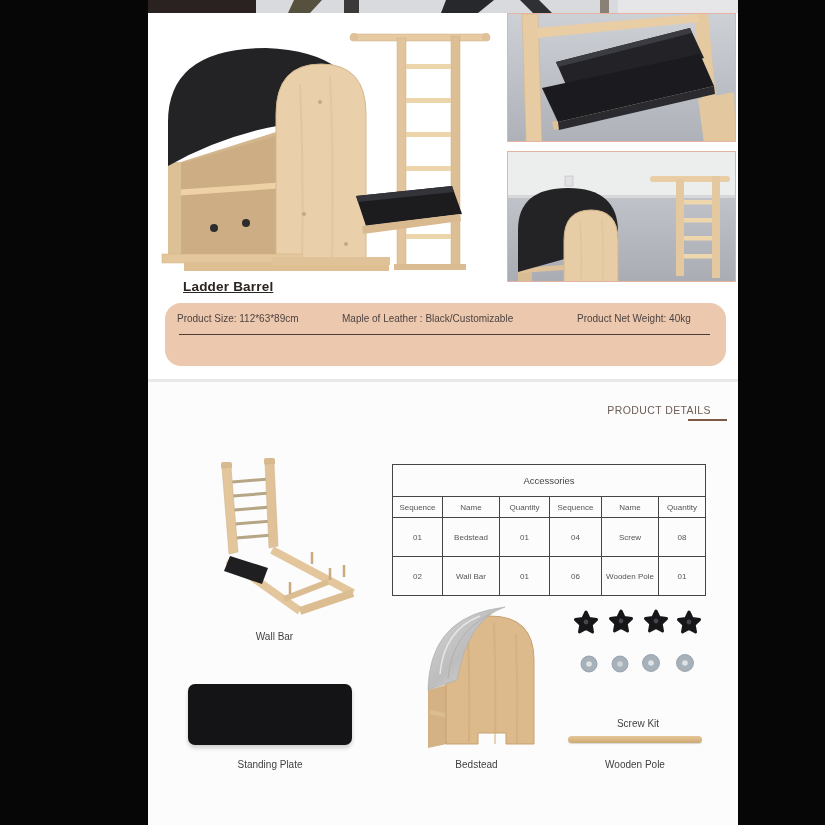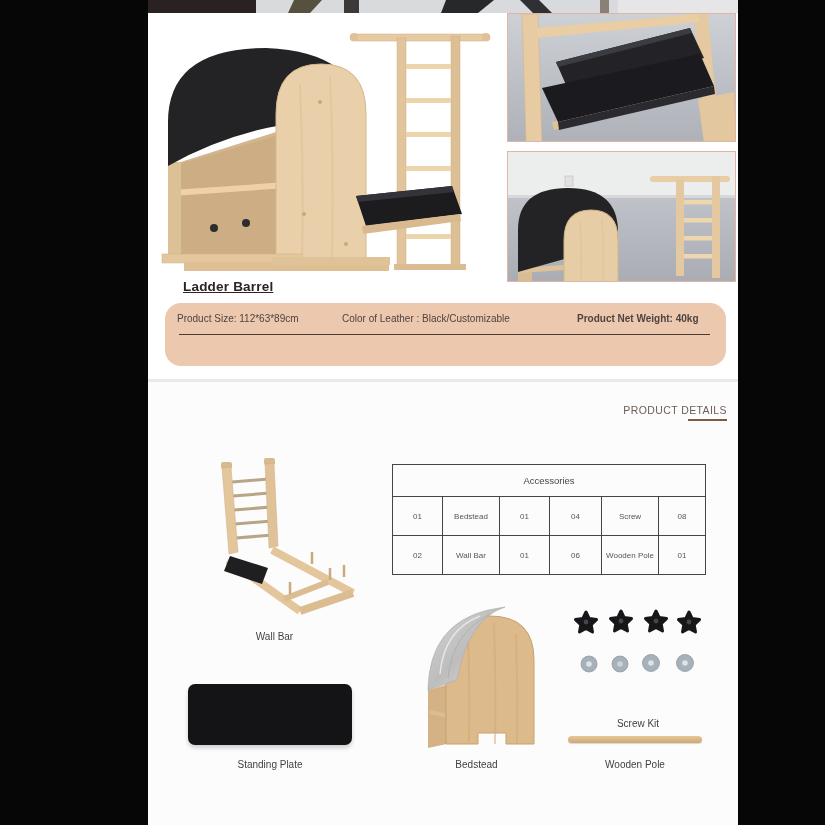--- a/index.html
+++ b/index.html
@@ -19,21 +19,21 @@
   .side-photo{position:absolute;left:507px;width:229px;border:1px solid var(--photo-border);overflow:hidden;background:#b9bcc2;}
   .photo1{top:13px;height:129px;}
   .photo2{top:151px;height:131px;}
   .product-title{position:absolute;left:183px;top:279px;font-size:13.5px;font-weight:bold;color:var(--title-text);letter-spacing:.2px;text-decoration:underline;}
   .spec-panel{position:absolute;left:165px;top:303px;width:561px;height:63px;background:var(--spec-panel-bg);border-radius:16px;}
   .spec-row{position:absolute;left:0;width:100%;display:flex;font-size:10px;color:var(--spec-text);}
   .spec-row.r1{top:10px;}
   .spec-row.r2{top:40px;}
   .spec-cell1{padding-left:12px;width:177px;}
   .spec-cell2{width:235px;}
-  .spec-cell3{flex:1;font-weight:bold;}
+  .spec-cell3{flex:1;}
   .spec-sep{position:absolute;left:14px;right:16px;top:31px;height:1px;background:var(--spec-divider);}
   .section-divider{position:absolute;left:148px;top:379px;width:590px;height:3px;background:#e9e9ea;}
   .lower{position:absolute;left:148px;top:382px;width:590px;height:443px;background:var(--lower-bg);}
   .details-heading{position:absolute;left:560px;top:404px;width:167px;text-align:right;font-size:10.5px;color:var(--details-heading);letter-spacing:.4px;}
   .details-underline{position:absolute;left:688px;top:419px;width:39px;height:2px;background:var(--details-underline);}
   table.acc{position:absolute;left:392px;top:464px;width:313px;border-collapse:collapse;table-layout:fixed;background:var(--lower-bg);}
   table.acc td,table.acc th{border:1px solid var(--table-border);color:var(--table-text);text-align:center;font-weight:normal;overflow:hidden;white-space:nowrap;}
   table.acc .t-title{height:32px;font-size:9.5px;color:#444;margin-left:40px;}
   table.acc .t-head td{height:21px;font-size:8px;}
   table.acc .t-row td{height:39px;font-size:8px;}
@@ -152,45 +152,53 @@
       <path d="M72,70 Q74,100 73,128" stroke="#dcc096" stroke-width="1.5" fill="none" opacity="0.6"></path>
       <path d="M94,66 Q96,100 95,129" stroke="#dcc096" stroke-width="1.5" fill="none" opacity="0.5"></path>
     </svg>
   </div>
 
   <div class="product-title" style="left:35px;">Ladder Barrel</div>
 
   <div class="spec-panel" style="left:17px;">
     <div class="spec-row r1">
       <div class="spec-cell1">Product Size: 112*63*89cm</div>
-      <div class="spec-cell2">Color of Leather :  Black/Customizable</div>
+      <div class="spec-cell2">Maple of Leather :  Black/Customizable</div>
       <div class="spec-cell3">Product Net Weight:  40kg</div>
     </div>
     <div class="spec-sep"></div>
   </div>
 
   <div class="section-divider" style="left:0;"></div>
   <div class="lower" style="left:0;"></div>
 
-  <div class="details-heading" style="left:412px;">PRODUCT DETAILS</div>
+  <div class="details-heading" style="left:396px;">PRODUCT DETAILS</div>
   <div class="details-underline" style="left:540px;"></div>
 
   <table class="acc" style="left:244px;">
     <colgroup>
         <col style="width:50px">
         <col style="width:57px">
         <col style="width:50px">
         <col style="width:52px">
         <col style="width:57px">
         <col style="width:47px">
       </colgroup>
     <tbody>
         <tr>
           <th class="t-title" colspan="6">Accessories</th>
         </tr>
+    <tr class="t-head">
+      <td>Sequence</td>
+      <td>Name</td>
+      <td>Quantity</td>
+      <td>Sequence</td>
+      <td>Name</td>
+      <td>Quantity</td>
+    </tr>
     <tr class="t-row">
       <td>01</td>
       <td>Bedstead</td>
       <td>01</td>
       <td>04</td>
       <td>Screw</td>
       <td>08</td>
     </tr>
     <tr class="t-row">
       <td>02</td>

